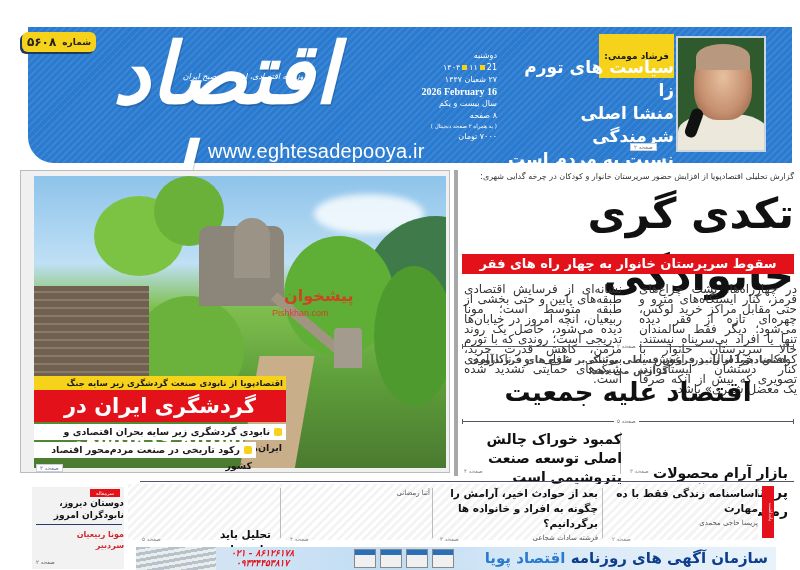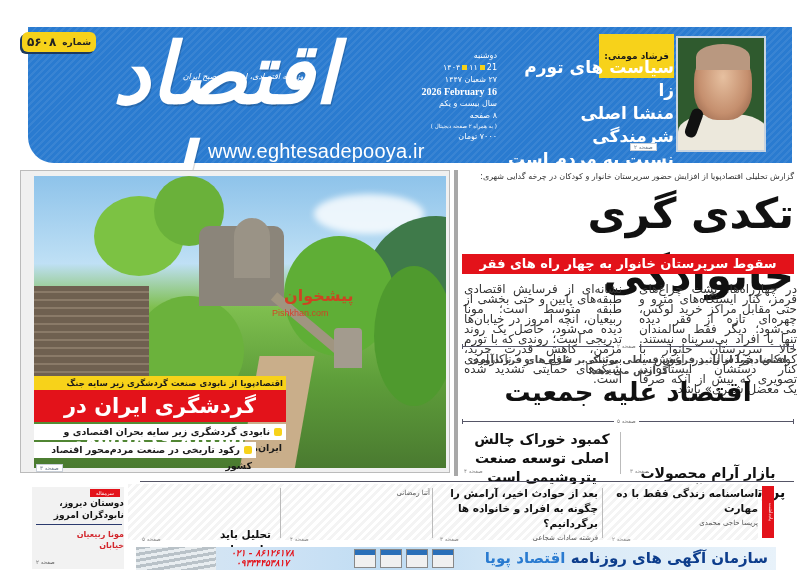--- a/index.html
+++ b/index.html
@@ -109,21 +109,21 @@
     color: #fff; font-weight: bold; font-size: 13px; line-height: 20px; direction: rtl; text-align: center;
   }
   .body-col { position: absolute; top: 284px; width: 158px; font-size: 12px; line-height: 10px; color: #333; direction: rtl; text-align: justify; }
   .hr-line { position: absolute; height: 1px; background: #556; }
   .hr-line::before, .hr-line::after { content: ""; position: absolute; top: -2px; width: 1px; height: 5px; background: #556; }
   .hr-line::before { left: 0; } .hr-line::after { right: 0; }
   .hr-label { position: absolute; background: #fff; padding: 0 3px; font-size: 5.5px; color: #777; direction: rtl; }
   .kicker-2 { position: absolute; left: 462px; top: 354px; width: 332px; font-size: 10px; font-weight: bold; color: #444; direction: rtl; text-align: center; }
   .head-2 { position: absolute; left: 462px; top: 372px; width: 332px; font-size: 26px; font-weight: bold; color: #111; direction: rtl; text-align: center; line-height: 40px; }
 
-  .brief { position: absolute; top: 430px; width: 160px; direction: rtl; text-align: center; font-size: 14px; font-weight: bold; line-height: 19px; color: #111; }
+  .brief { position: absolute; top: 430px; width: 160px; direction: rtl; font-size: 14px; font-weight: bold; line-height: 19px; color: #111; }
   .brief-ref { position: absolute; font-size: 5.5px; color: #888; direction: rtl; }
   .brief-sep { position: absolute; top: 432px; left: 620px; width: 1px; height: 42px; background: #bbb; }
 
   
   .bottom-strip {
     position: absolute; left: 128px; top: 484px; width: 630px; height: 56px;
     background: repeating-linear-gradient(135deg, #f4f4f4 0 3px, #ffffff 3px 6px);
   }
   .bottom-item { position: absolute; top: 486px; direction: rtl; text-align: right; }
   .bottom-item .ttl { font-size: 10.5px; font-weight: bold; line-height: 15px; color: #111; }
@@ -265,21 +265,21 @@
   <div class="auth">رضا پوررحیمی</div>
 </div>
 <div class="brief-ref" style="left:142px; top:536px;">صفحه ۵</div>
 
 <div class="editorial">
   <div class="tag">سرمقاله</div>
   <div class="ttl">دوستان دیروز، نابودگران امروز</div>
   <div class="line"></div>
   <div class="auth">
     <div>مونا ربیعیان</div>
-    <div>خیابان</div>
+    <div>سردبیر</div>
   </div>
   <div class="pg">صفحه ۲</div>
 </div>
 
 <div class="ad">
   <div class="metal"></div>
   <div class="phone">
     <div>۰۲۱ - ۸۶۱۲۶۱۷۸</div>
     <div>۰۹۳۳۴۴۵۳۸۱۷</div>
   </div>

